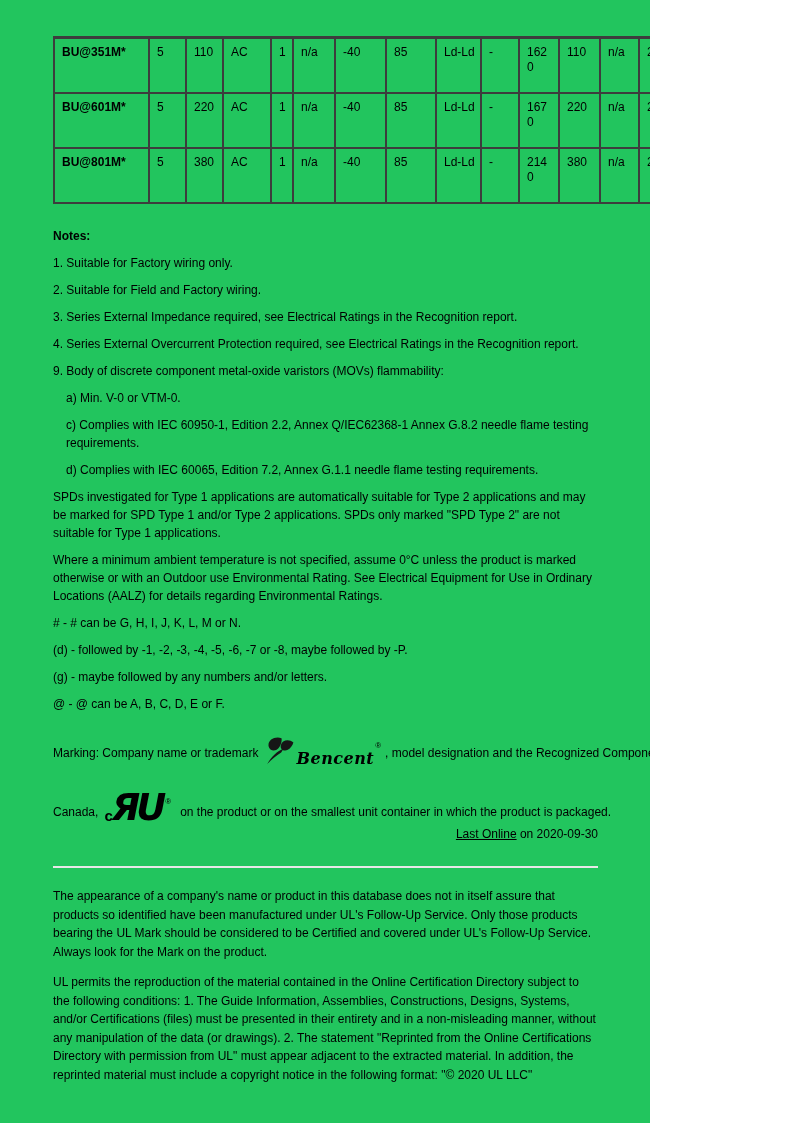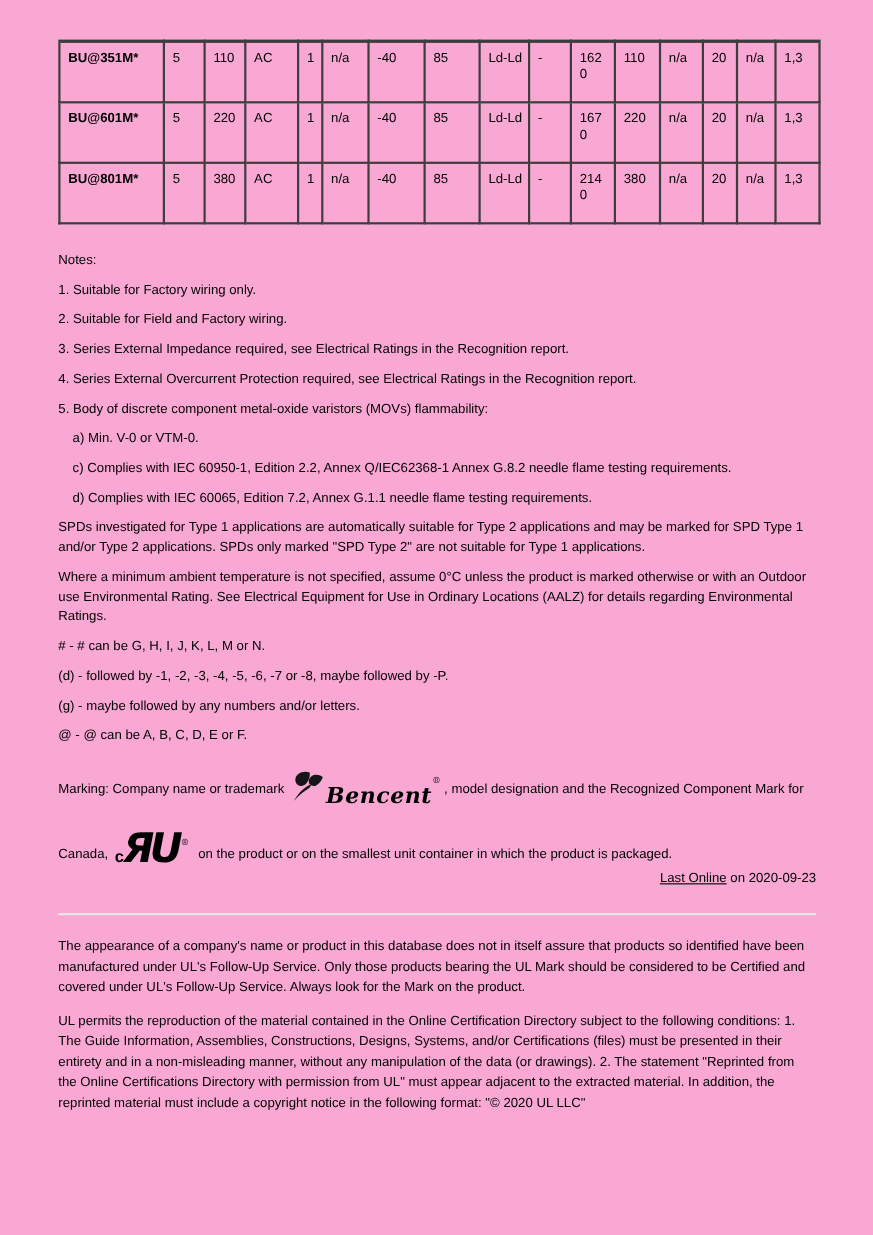--- a/index.html
+++ b/index.html
@@ -1,20 +1,20 @@
 <!DOCTYPE html>
 <html><head>
 <meta charset="utf-8">
 <style>
   html, body { margin: 0; padding: 0; background: #ffffff; }
   .page {
     position: relative;
-    width: 794px;
+    width: 650px;
     height: 1123px;
-    background: #f9a8d4;
+    background: #22c55e;
     color: #000000;
     font-family: "Liberation Sans", sans-serif;
     font-size: 12px;
     line-height: 18px;
     overflow: hidden;
     box-sizing: border-box;
   }
   .content {
     padding: 0 52px 0 53px;
   }
@@ -33,42 +33,42 @@
     height: 44px;
     font-size: 12px;
     line-height: 15px;
     overflow-wrap: break-word;
     word-break: normal;
   }
   table.ratings td.model { font-weight: bold; }
   
   .notes-block { margin-top: 23px; }
   p.line { margin: 0 0 9px 0; }
-  p.bold { font-weight: normal; }
+  p.bold { font-weight: bold; }
   p.sub { margin-left: 13px; }
   .para { margin: 0 0 9px 0; }
   
   .marking-line1 {
     margin-top: 22px;
     display: flex;
     align-items: center;
     height: 36px;
     white-space: nowrap;
   }
   .bencent-logo {
     display: inline-flex;
     align-items: flex-end;
     margin: 0 4px 0 7px;
   }
   .bencent-sym { display: inline-block; margin-right: 1px; }
   .bencent-text {
     font-family: "DejaVu Serif", serif;
     font-style: italic;
     font-weight: bold;
-    font-size: 20px;
+    font-size: 16px;
     line-height: 22px;
     letter-spacing: 0.5px;
   }
   .bencent-reg, .cur-reg {
     font-size: 8px;
     align-self: flex-start;
     margin-left: 1px;
   }
   .marking-line2 {
     display: flex;
@@ -193,21 +193,21 @@
   </table>
 
   <div class="content">
 
     <div class="notes-block">
       <p class="line bold">Notes:</p>
       <p class="line">1. Suitable for Factory wiring only.</p>
       <p class="line">2. Suitable for Field and Factory wiring.</p>
       <p class="line">3. Series External Impedance required, see Electrical Ratings in the Recognition report.</p>
       <p class="line">4. Series External Overcurrent Protection required, see Electrical Ratings in the Recognition report.</p>
-      <p class="line">5. Body of discrete component metal-oxide varistors (MOVs) flammability:</p>
+      <p class="line">9. Body of discrete component metal-oxide varistors (MOVs) flammability:</p>
       <p class="line sub">a) Min. V-0 or VTM-0.</p>
       <p class="line sub">c) Complies with IEC 60950-1, Edition 2.2, Annex Q/IEC62368-1 Annex G.8.2 needle flame testing requirements.</p>
       <p class="line sub">d) Complies with IEC 60065, Edition 7.2, Annex G.1.1 needle flame testing requirements.</p>
     </div>
 
     <p class="para">SPDs investigated for Type 1 applications are automatically suitable for Type 2 applications and may be marked for SPD Type 1 and/or Type 2 applications. SPDs only marked "SPD Type 2" are not suitable for Type 1 applications.</p>
     <p class="para">Where a minimum ambient temperature is not specified, assume 0°C unless the product is marked otherwise or with an Outdoor use Environmental Rating. See Electrical Equipment for Use in Ordinary Locations (AALZ) for details regarding Environmental Ratings.</p>
 
     <div>
       <p class="line"># - # can be G, H, I, J, K, L, M or N.</p>
@@ -236,21 +236,21 @@
       <span>Canada,</span>
       <span class="cur-mark">
         <span class="cur-c">c</span>
         <span class="cur-ru">ЯU</span>
         <span class="cur-reg">®</span>
       </span>
       <span>on the product or on the smallest unit container in which the product is packaged.</span>
     </div>
 
     <div class="last-updated">
-      <span class="u">Last Online</span><span> on 2020-09-23</span>
+      <span class="u">Last Online</span><span> on 2020-09-30</span>
     </div>
 
     <hr class="divider">
 
     <p class="footer-para">The appearance of a company's name or product in this database does not in itself assure that products so identified have been manufactured under UL's Follow-Up Service. Only those products bearing the UL Mark should be considered to be Certified and covered under UL's Follow-Up Service. Always look for the Mark on the product.</p>
     <p class="footer-para">UL permits the reproduction of the material contained in the Online Certification Directory subject to the following conditions: 1. The Guide Information, Assemblies, Constructions, Designs, Systems, and/or Certifications (files) must be presented in their entirety and in a non-misleading manner, without any manipulation of the data (or drawings). 2. The statement "Reprinted from the Online Certifications Directory with permission from UL" must appear adjacent to the extracted material. In addition, the reprinted material must include a copyright notice in the following format: "© 2020 UL LLC"</p>
 
   </div>
 </div>
 

